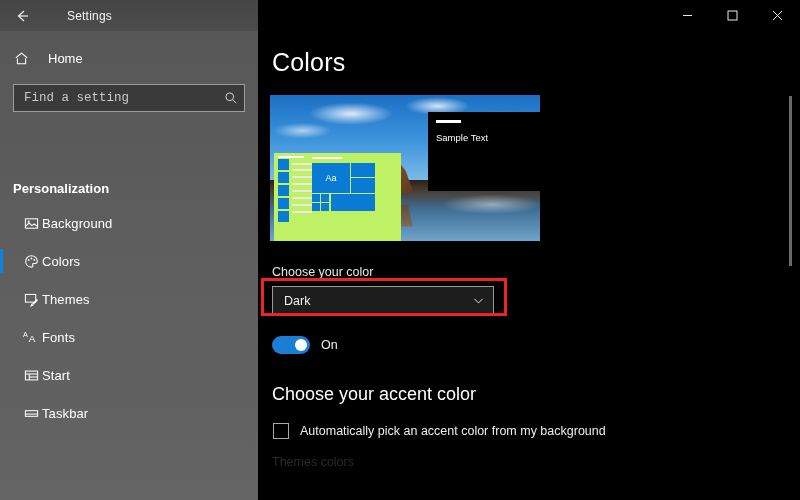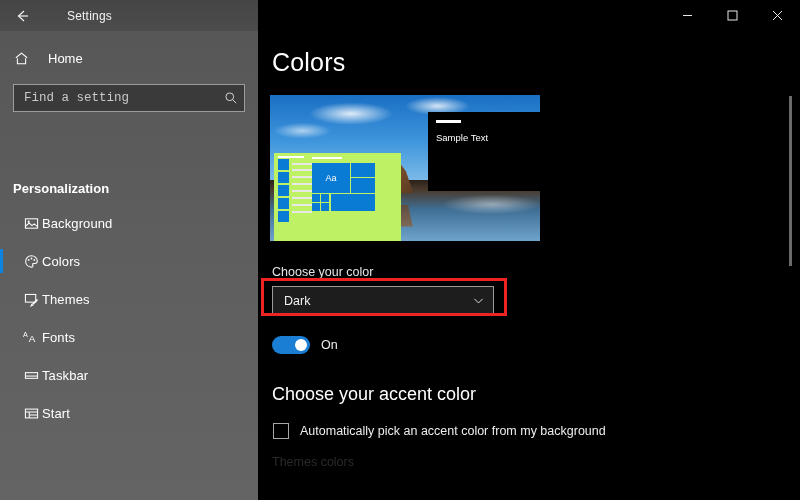--- a/index.html
+++ b/index.html
@@ -372,37 +372,37 @@
             <text x="0" y="8" font-size="8" font-family="Liberation Sans, sans-serif">A</text>
             <text x="6.5" y="13" font-size="11" font-family="Liberation Sans, sans-serif">A</text>
           </svg>
         </span>
         <span class="lbl">Fonts</span>
       </div>
 
       <div class="nav-item">
         <span class="ico">
           <svg width="15" height="15" viewBox="0 0 16 16" fill="none" stroke="currentColor" stroke-width="1.1">
-            <rect x="1.5" y="5" width="13" height="6"></rect>
-              <path d="M1.5 8.6 H14.5"></path>
-          </svg>
-        </span>
-        <span class="lbl">Taskbar</span>
-      </div>
-
-      <div class="nav-item">
-        <span class="ico">
-          <svg width="15" height="15" viewBox="0 0 16 16" fill="none" stroke="currentColor" stroke-width="1.1">
             <rect x="1.5" y="3.3" width="13" height="9.4"></rect>
             <path d="M1.5 6.4 H14.5"></path>
               <path d="M5.6 6.4 V12.7"></path>
               <path d="M5.6 9.6 H14.5"></path>
           </svg>
         </span>
         <span class="lbl">Start</span>
+      </div>
+
+      <div class="nav-item">
+        <span class="ico">
+          <svg width="15" height="15" viewBox="0 0 16 16" fill="none" stroke="currentColor" stroke-width="1.1">
+            <rect x="1.5" y="5" width="13" height="6"></rect>
+              <path d="M1.5 8.6 H14.5"></path>
+          </svg>
+        </span>
+        <span class="lbl">Taskbar</span>
       </div>
     </div>
 
     <div class="main">
 
       <div class="page-title">Colors</div>
 
       <div class="preview">
         <div class="sky"></div>
         <div class="sea"></div>

